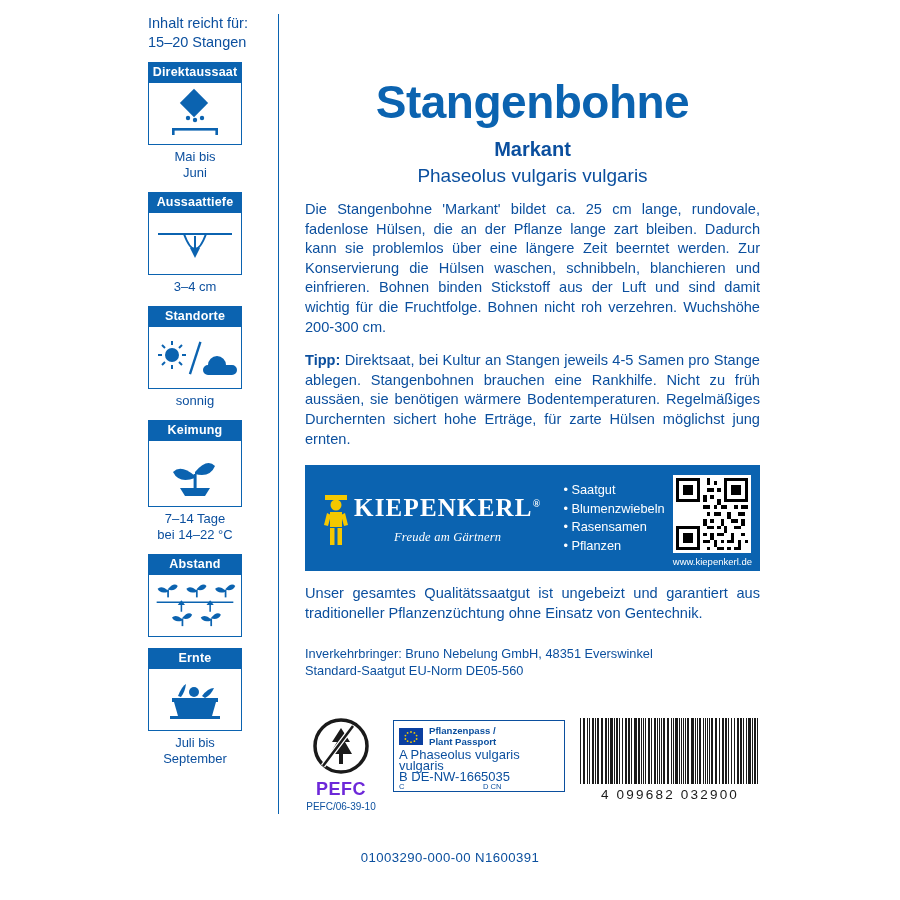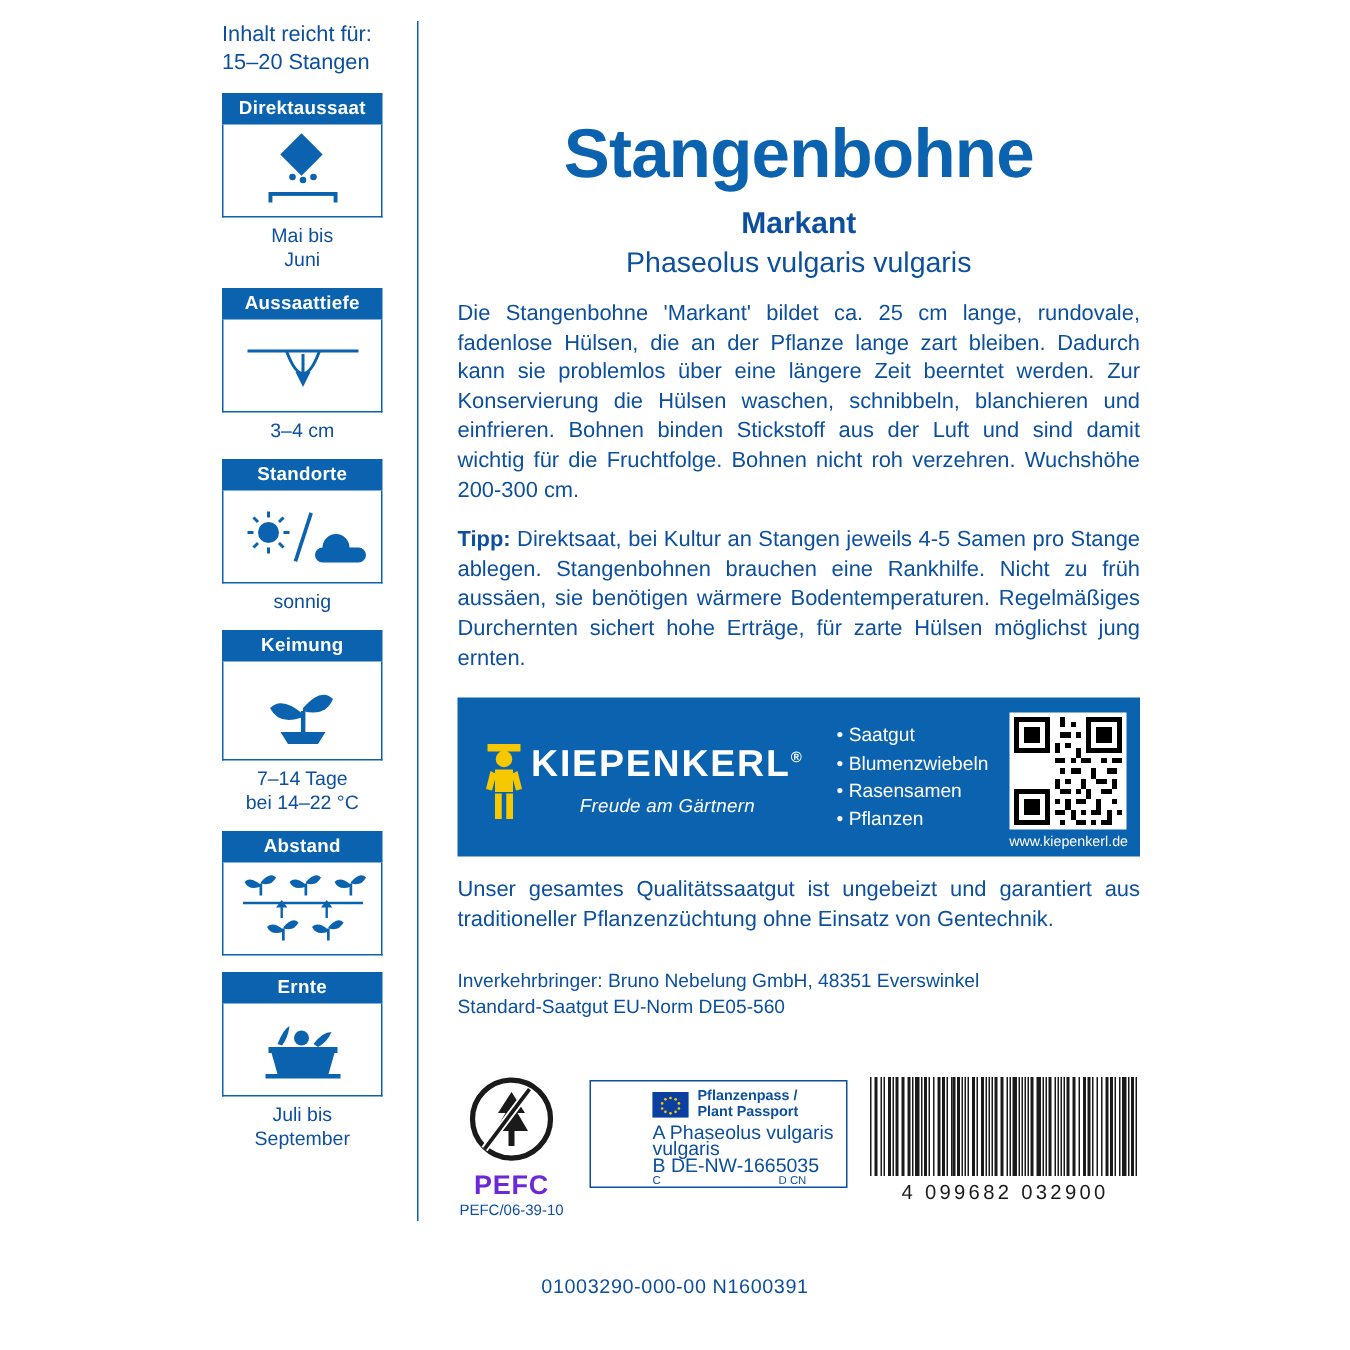--- a/index.html
+++ b/index.html
@@ -20,21 +20,21 @@
     left:148px; top:14px;
     width:120px;
   }
   .left-header {
     font-size:14.5px;
     line-height:19px;
     color:#0b4f9e;
     margin-bottom:10px;
     white-space:nowrap;
   }
-  .icon-block { margin-bottom:11px; width:107px; }
+  .icon-block { margin-bottom:11px; width:94px; }
   .icon-title {
     background:#0b63b0;
     color:#ffffff;
     font-size:12.5px;
     font-weight:bold;
     text-align:center;
     padding:3px 0 4px 0;
     letter-spacing:0.2px;
   }
   .icon-body {
@@ -102,22 +102,23 @@
   .banner {
     margin-top:16px;
     background:#0b63b0;
     height:106px;
     position:relative;
     display:flex;
     align-items:center;
     padding:0 10px;
   }
   .banner-logo {
-    display:flex; align-items:flex-end;
+    display:flex; align-items:flex-start;
     margin-left:6px;
+    font-family:Liberation Serif, serif;
   }
   .gardener {
     width:26px; height:52px; position:relative; margin-right:7px;
   }
   .brandtext { color:#ffffff; }
   .brandtext .name {
     font-size:25px; font-weight:bold; letter-spacing:1.2px;
     line-height:26px;
   }
   .brandtext .name sup { font-size:10px; vertical-align:super; }
@@ -154,21 +155,20 @@
   }
   .pefc {
     position:absolute; left:0; top:0; width:72px; text-align:center;
   }
   .pefc-word { font-size:18px; font-weight:bold; letter-spacing:0.5px; color:#6d28d9; margin-top:1px;}
   .pefc-sub { font-size:10px; color:#0b4f9e; margin-top:1px;}
   .passport {
     position:absolute; left:88px; top:2px;
     width:172px; height:72px;
     border:1.2px solid #0b4f9e;
-    padding-left:36px;
   }
   .passport-head { display:flex; align-items:center; padding:4px 5px 2px 5px; }
   .eu-flag {
     width:24px; height:17px; background:#0b63b0; position:relative; margin-right:6px;
     flex:0 0 auto;
   }
   .passport-title { font-size:9.6px; font-weight:bold; line-height:11px; color:#0b4f9e;}
   .passport-line { font-size:13px; line-height:11px; color:#0b4f9e; padding-left:5px;}
   .passport-cd { display:flex; padding-left:5px; font-size:7.6px; color:#0b4f9e; }
   .passport-cd span:first-child { width:84px; }

